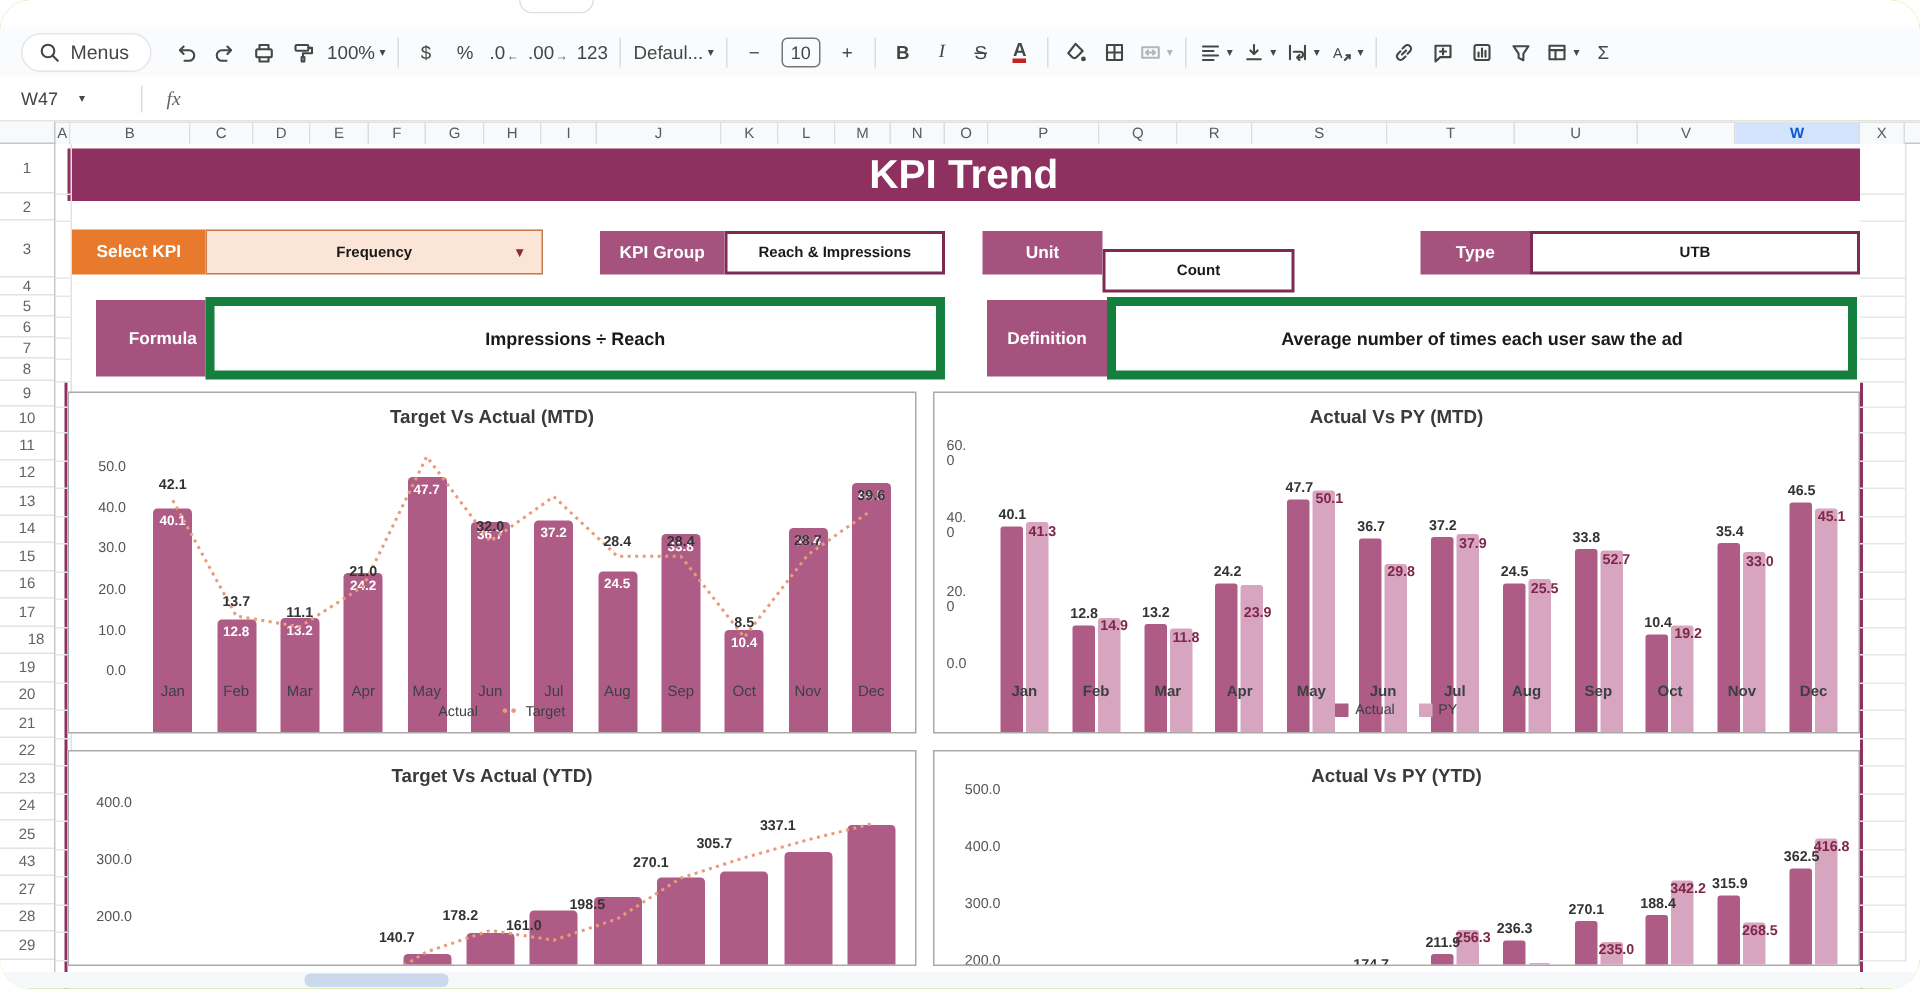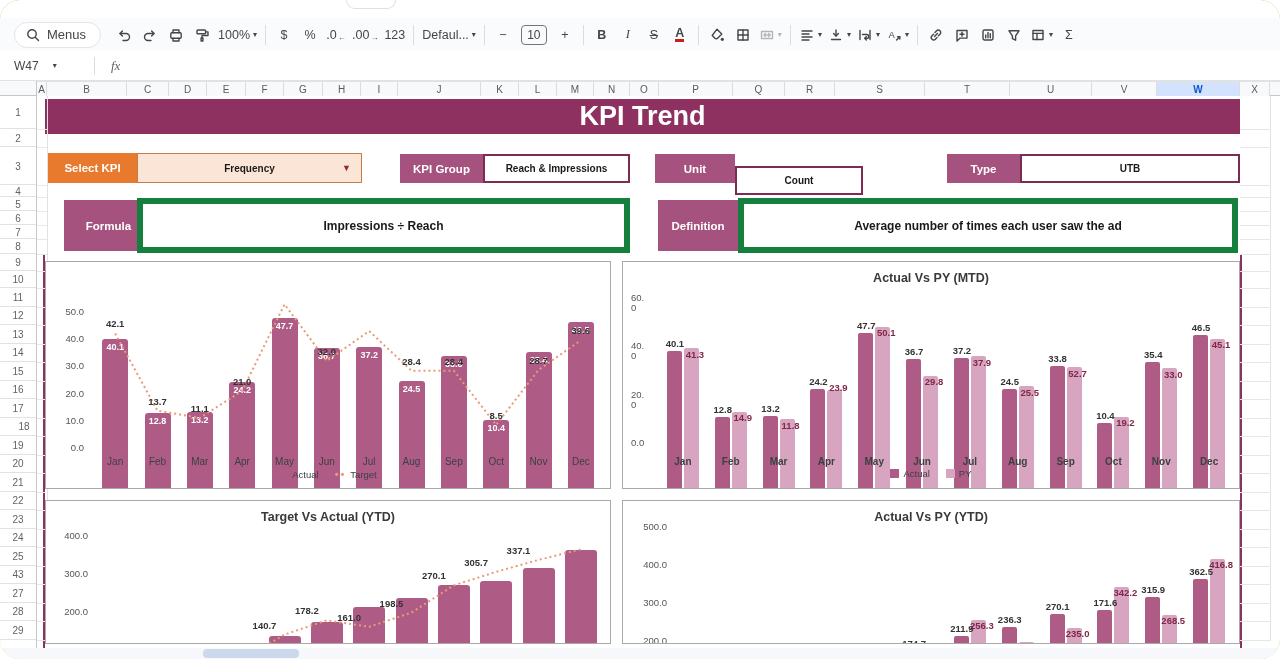--- a/index.html
+++ b/index.html
@@ -361,20 +361,21 @@
       <div class="gridh" style="left: 1240px; width: 30px; top: 584px;"></div>
       <div class="gridh" style="left: 37px; width: 10px; top: 602.5px;"></div>
       <div class="gridh" style="left: 1240px; width: 30px; top: 602.5px;"></div>
       <div class="gridh" style="left: 37px; width: 10px; top: 621px;"></div>
       <div class="gridh" style="left: 1240px; width: 30px; top: 621px;"></div>
       <div class="gridh" style="left: 37px; width: 10px; top: 639.5px;"></div>
       <div class="gridh" style="left: 1240px; width: 30px; top: 639.5px;"></div>
       <div class="gridv" style="left: 47px; top: 96px; height: 545px;"></div>
       <div class="gridv" style="left: 1270px; top: 96px; height: 545px;"></div>
       <div class="chartbox" style="left: 45px; top: 261px; width: 566px; height: 228px;">
+        <div class="c-title" style="top: 9px;">Target Vs Actual (MTD)</div>
         <div class="c-tick" style="left: 8px; top: 180px; width: 30px;">0.0</div>
         <div class="c-tick" style="left: 8px; top: 152.8px; width: 30px;">10.0</div>
         <div class="c-tick" style="left: 8px; top: 125.6px; width: 30px;">20.0</div>
         <div class="c-tick" style="left: 8px; top: 98.4px; width: 30px;">30.0</div>
         <div class="c-tick" style="left: 8px; top: 71.2px; width: 30px;">40.0</div>
         <div class="c-tick" style="left: 8px; top: 44px; width: 30px;">50.0</div>
         <div class="c-bar" style="left: 56.1667px; top: 76.928px; width: 26px; height: 149.072px; background: rgb(174, 92, 134);"></div>
         <div class="c-wlabel" style="left: 52.1667px; top: 79.928px;">40.1</div>
         <div class="c-xlabel" style="left: 47.1667px; top: 194px;">Jan</div>
         <div class="c-bar" style="left: 98.5px; top: 151.184px; width: 26px; height: 74.816px; background: rgb(174, 92, 134);"></div>
@@ -451,21 +452,21 @@
         <div class="c-pylabel" style="left: 99.75px; top: 150.442px;">14.9</div>
         <div class="c-xlabel" style="left: 85.75px; top: 194px; font-weight: 600;">Feb</div>
         <div class="c-bar" style="left: 139.583px; top: 154.056px; width: 15px; height: 71.944px; background: rgb(174, 92, 134); border-radius: 2px 2px 0px 0px;"></div>
         <div class="c-bar" style="left: 156.583px; top: 157.444px; width: 15px; height: 68.556px; background: rgb(216, 165, 193); border-radius: 2px 2px 0px 0px;"></div>
         <div class="c-blabel" style="left: 127.583px; top: 141.056px;">13.2</div>
         <div class="c-pylabel" style="left: 147.583px; top: 157.944px;">11.8</div>
         <div class="c-xlabel" style="left: 133.583px; top: 194px; font-weight: 600;">Mar</div>
         <div class="c-bar" style="left: 187.417px; top: 127.436px; width: 15px; height: 98.564px; background: rgb(174, 92, 134); border-radius: 2px 2px 0px 0px;"></div>
         <div class="c-bar" style="left: 204.417px; top: 128.162px; width: 15px; height: 97.838px; background: rgb(216, 165, 193); border-radius: 2px 2px 0px 0px;"></div>
         <div class="c-blabel" style="left: 175.417px; top: 114.436px;">24.2</div>
-        <div class="c-pylabel" style="left: 195.417px; top: 120px; text-align: center;">23.9</div>
+        <div class="c-pylabel" style="left: 195.417px; top: 141px; text-align: center;">23.9</div>
         <div class="c-xlabel" style="left: 181.417px; top: 194px; font-weight: 600;">Apr</div>
         <div class="c-bar" style="left: 235.25px; top: 70.566px; width: 15px; height: 155.434px; background: rgb(174, 92, 134); border-radius: 2px 2px 0px 0px;"></div>
         <div class="c-bar" style="left: 252.25px; top: 64.758px; width: 15px; height: 161.242px; background: rgb(216, 165, 193); border-radius: 2px 2px 0px 0px;"></div>
         <div class="c-blabel" style="left: 223.25px; top: 57.566px;">47.7</div>
         <div class="c-pylabel" style="left: 243.25px; top: 65.258px;">50.1</div>
         <div class="c-xlabel" style="left: 229.25px; top: 194px; font-weight: 600;">May</div>
         <div class="c-bar" style="left: 283.083px; top: 97.186px; width: 15px; height: 128.814px; background: rgb(174, 92, 134); border-radius: 2px 2px 0px 0px;"></div>
         <div class="c-bar" style="left: 300.083px; top: 113.884px; width: 15px; height: 112.116px; background: rgb(216, 165, 193); border-radius: 2px 2px 0px 0px;"></div>
         <div class="c-blabel" style="left: 271.083px; top: 84.186px;">36.7</div>
         <div class="c-pylabel" style="left: 291.083px; top: 114.384px;">29.8</div>
@@ -550,21 +551,21 @@
         <div class="c-bar" style="left: 378.75px; top: 126.206px; width: 15px; height: 129.794px; background: rgb(174, 92, 134); border-radius: 2px 2px 0px 0px;"></div>
         <div class="c-bar" style="left: 395.75px; top: 140.57px; width: 15px; height: 115.43px; background: rgb(216, 165, 193); border-radius: 2px 2px 0px 0px;"></div>
         <div class="c-blabel" style="left: 366.75px; top: 113.206px;">236.3</div>
         <div class="c-pylabel" style="left: 386.75px; top: 141.07px;">198.5</div>
         <div class="c-bar" style="left: 426.583px; top: 113.362px; width: 15px; height: 142.638px; background: rgb(174, 92, 134); border-radius: 2px 2px 0px 0px;"></div>
         <div class="c-bar" style="left: 443.583px; top: 126.7px; width: 15px; height: 129.3px; background: rgb(216, 165, 193); border-radius: 2px 2px 0px 0px;"></div>
         <div class="c-blabel" style="left: 414.583px; top: 100.362px;">270.1</div>
         <div class="c-pylabel" style="left: 434.583px; top: 127.2px;">235.0</div>
         <div class="c-bar" style="left: 474.417px; top: 109.41px; width: 15px; height: 146.59px; background: rgb(174, 92, 134); border-radius: 2px 2px 0px 0px;"></div>
         <div class="c-bar" style="left: 491.417px; top: 85.964px; width: 15px; height: 170.036px; background: rgb(216, 165, 193); border-radius: 2px 2px 0px 0px;"></div>
-        <div class="c-blabel" style="left: 462.417px; top: 96.41px;">171.6</div>
+        <div class="c-blabel" style="left: 462.417px; top: 96.41px;">188.4</div>
         <div class="c-pylabel" style="left: 482.417px; top: 86.464px;">342.2</div>
         <div class="c-bar" style="left: 522.25px; top: 95.958px; width: 15px; height: 160.042px; background: rgb(174, 92, 134); border-radius: 2px 2px 0px 0px;"></div>
         <div class="c-bar" style="left: 539.25px; top: 113.97px; width: 15px; height: 142.03px; background: rgb(216, 165, 193); border-radius: 2px 2px 0px 0px;"></div>
         <div class="c-blabel" style="left: 510.25px; top: 82.958px;">315.9</div>
         <div class="c-pylabel" style="left: 530.25px; top: 114.47px;">268.5</div>
         <div class="c-bar" style="left: 570.083px; top: 78.25px; width: 15px; height: 177.75px; background: rgb(174, 92, 134); border-radius: 2px 2px 0px 0px;"></div>
         <div class="c-bar" style="left: 587.083px; top: 57.616px; width: 15px; height: 198.384px; background: rgb(216, 165, 193); border-radius: 2px 2px 0px 0px;"></div>
         <div class="c-blabel" style="left: 558.083px; top: 65.25px;">362.5</div>
         <div class="c-pylabel" style="left: 578.083px; top: 58.116px;">416.8</div>
       </div>

